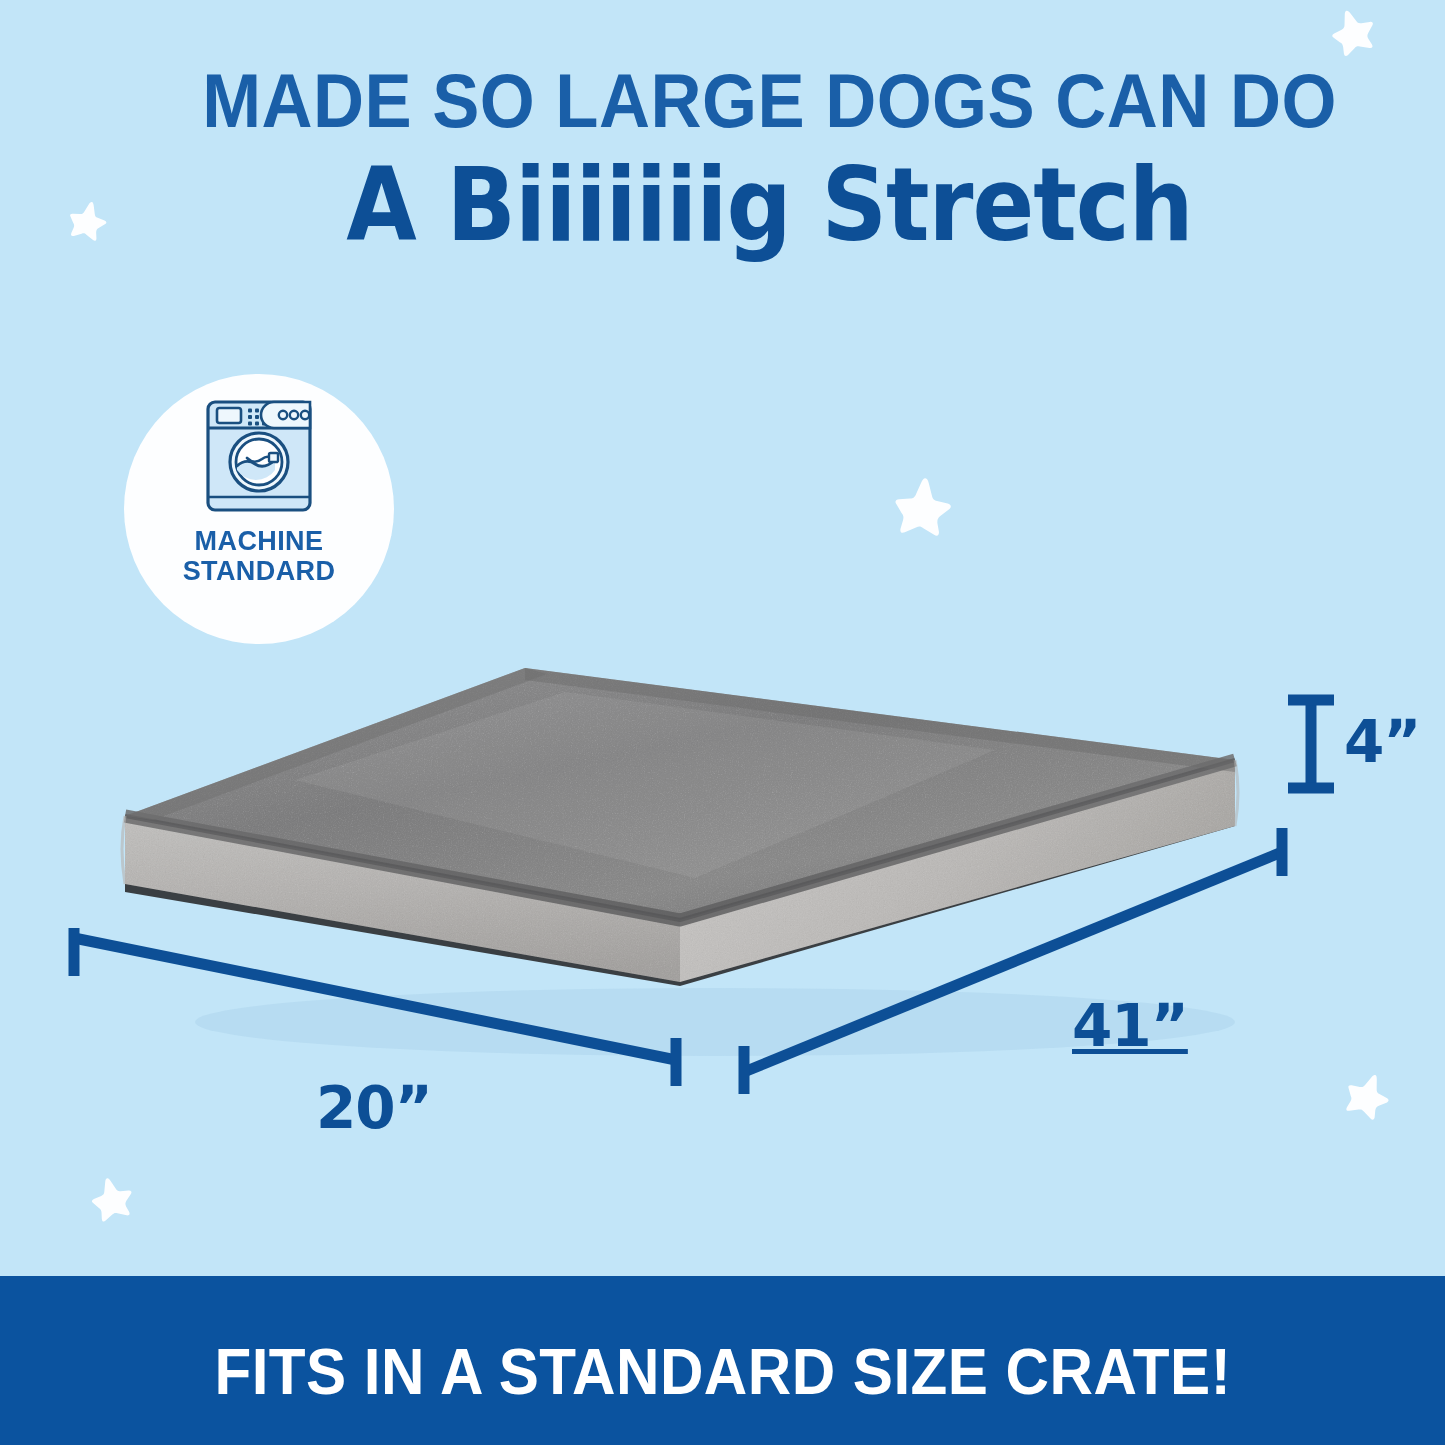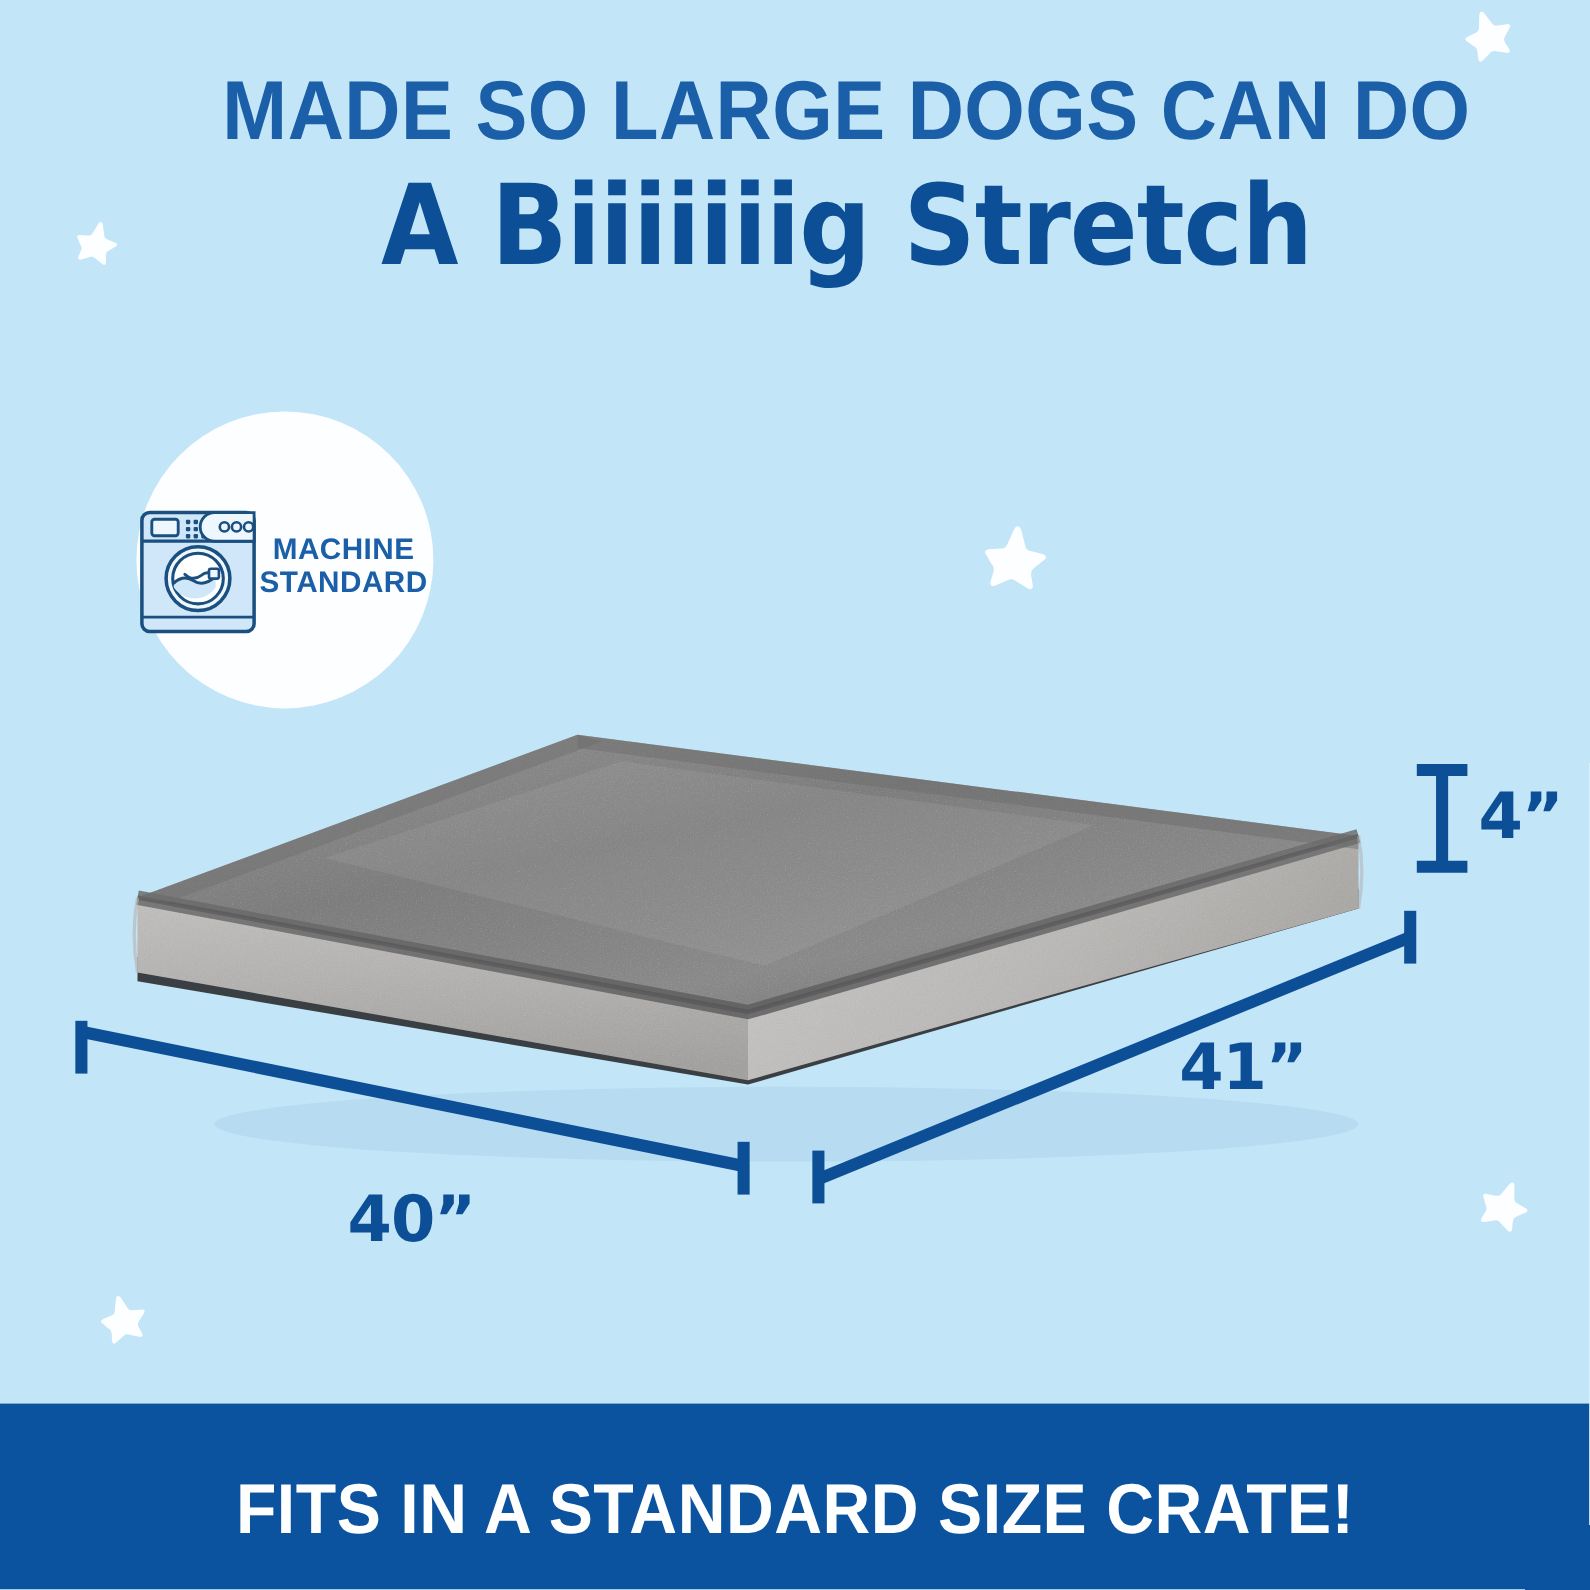--- a/index.html
+++ b/index.html
@@ -68,21 +68,21 @@
   
   #badge {
     position: absolute;
     left: 124px;
     top: 374px;
     width: 270px;
     height: 270px;
     border-radius: 50%;
     background: #fdfeff;
     display: flex;
-    flex-direction: row;
+    flex-direction: column;
     align-items: center;
     justify-content: flex-start;
   }
   #badge-icon {
     width: 112px;
     height: 120px;
     margin-top: 22px;
   }
   #badge-icon svg { display: block; width: 100%; height: 100%; }
   #badge-label {
@@ -120,21 +120,21 @@
   .dim-label {
     position: absolute;
     color: #0d4f96;
     font-family: "DejaVu Sans", sans-serif;
     font-weight: 700;
     font-size: 58px;
     letter-spacing: -1px;
     white-space: nowrap;
   }
   #dim-label-height { left: 1344px; top: 708px; }
-  #dim-label-length { left: 1072px; top: 936px; }
+  #dim-label-length { left: 1072px; top: 992px; text-decoration: underline; }
   #dim-label-width  { left: 316px;  top: 1074px; }
 
   
   #banner {
     position: absolute;
     left: 0;
     top: 1276px;
     width: 1445px;
     height: 191px;
     background: #0b539f;
@@ -314,19 +314,19 @@
           <line x1="74" y1="938" x2="676" y2="1060"></line>
           <line x1="74" y1="928" x2="74" y2="976"></line>
           <line x1="676" y1="1038" x2="676" y2="1086"></line>
         </g>
       </g>
     </svg>
   </div>
 
   <div class="dim-label" id="dim-label-height">4”</div>
   <div class="dim-label" id="dim-label-length">41”</div>
-  <div class="dim-label" id="dim-label-width">40”</div>
+  <div class="dim-label" id="dim-label-width">20”</div>
 
   <div id="banner">
     <span id="banner-text">FITS IN A STANDARD SIZE CRATE!</span>
   </div>
 
 </div>
 
 </body></html>

